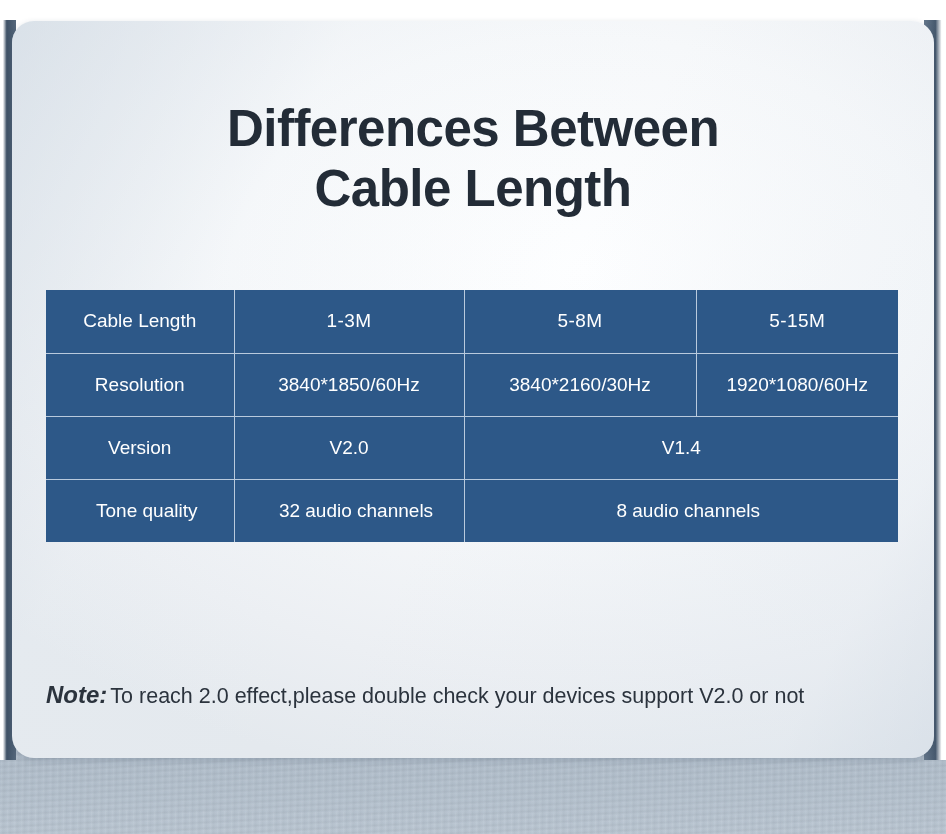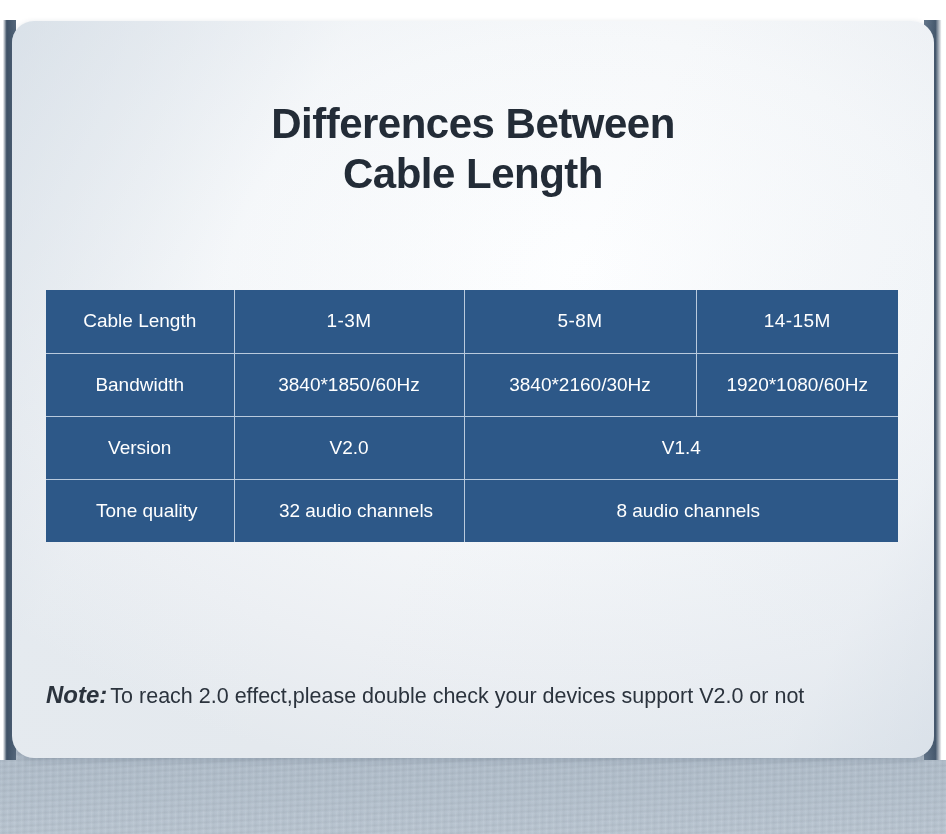--- a/index.html
+++ b/index.html
@@ -91,21 +91,21 @@
 
   
   .title-block {
     position: absolute;
     left: 0;
     top: 78px;
     width: 922px;
     text-align: center;
     color: #232c37;
     font-weight: 700;
-    font-size: 42px;
+    font-size: 51px;
     line-height: 1.18;
     letter-spacing: -0.5px;
   }
   .title-line {
     display: block;
     white-space: nowrap;
   }
 
   
   .spec-table {
@@ -202,25 +202,25 @@
         <col class="col-label">
         <col class="col-a">
         <col class="col-b">
         <col class="col-c">
       </colgroup>
       <tbody>
         <tr>
           <td class="cell-rowhead">Cable Length</td>
           <td class="cell-colhead">1-3M</td>
           <td class="cell-colhead">5-8M</td>
-          <td class="cell-colhead">14-15M</td>
-        </tr>
-
-        <tr>
-          <td class="cell-rowhead">Bandwidth</td>
+          <td class="cell-colhead">5-15M</td>
+        </tr>
+
+        <tr>
+          <td class="cell-rowhead">Resolution</td>
           <td>3840*1850/60Hz</td>
           <td>3840*2160/30Hz</td>
           <td>1920*1080/60Hz</td>
         </tr>
 
 
         <tr>
           <td class="cell-rowhead">Version</td>
           <td>V2.0</td>
           <td colspan="2">V1.4</td>

